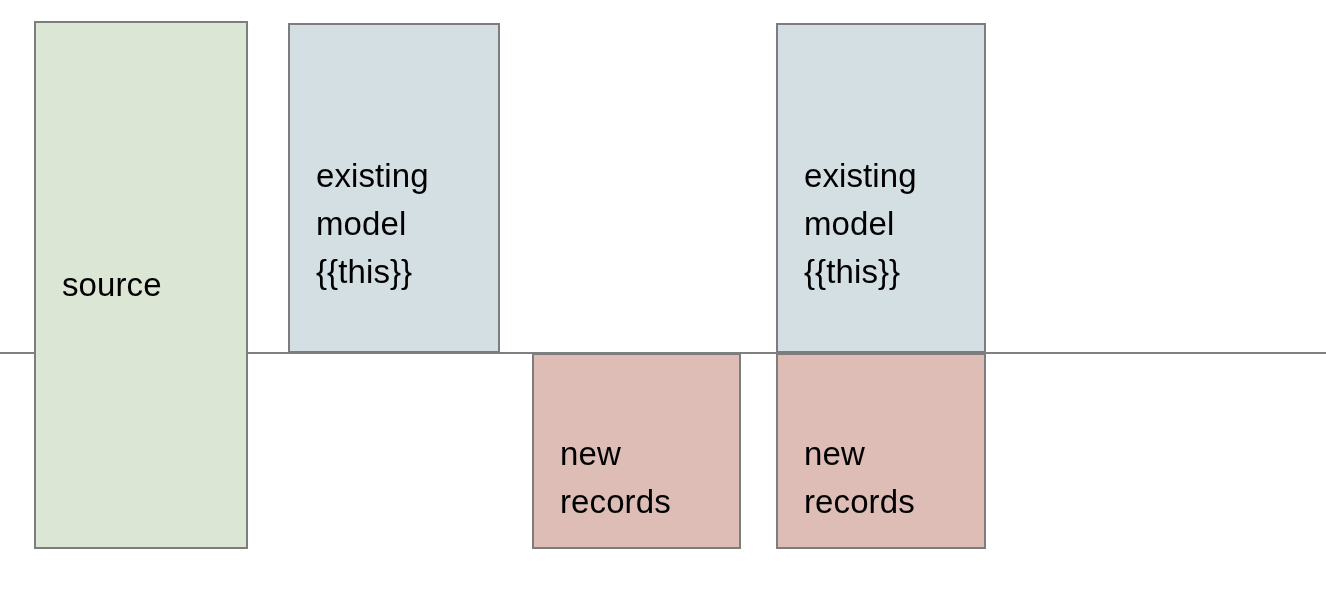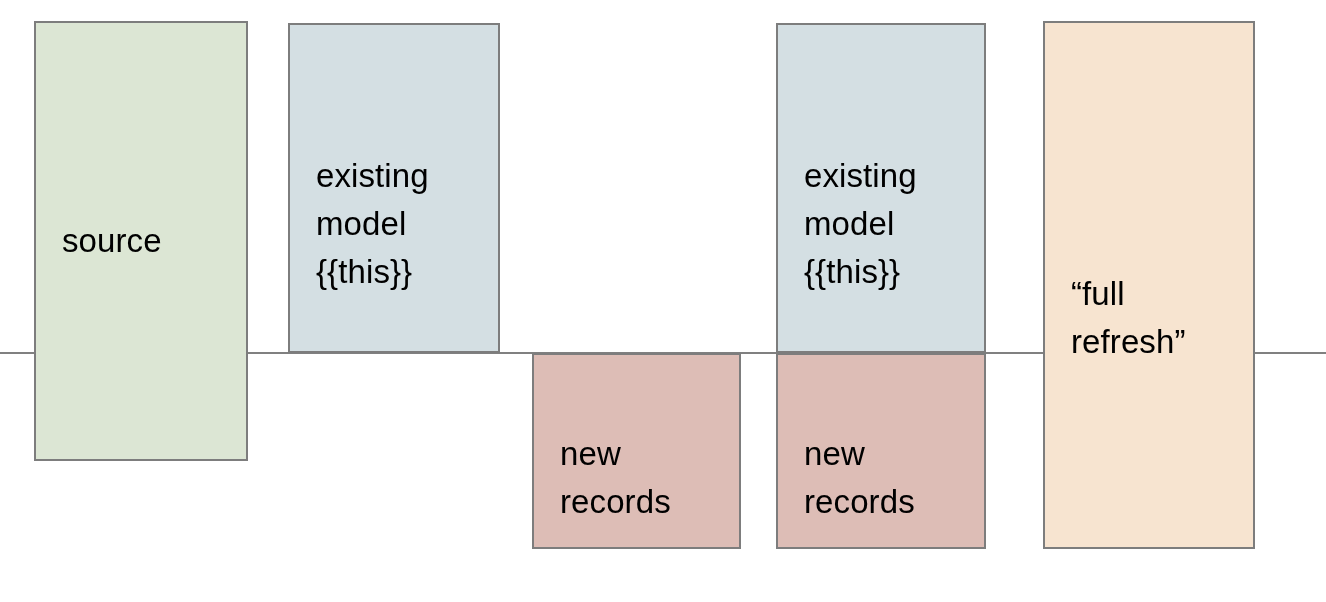--- a/index.html
+++ b/index.html
@@ -53,21 +53,21 @@
     text-align: left;
     margin-top: 27px;
   }
 
   
 
   #block-source {
     left: 34px;
     top: 21px;
     width: 214px;
-    height: 440px;
+    height: 528px;
     background: #dce6d4;
   }
   #block-source .label {
     
     margin-top: 0;
   }
 
   #block-existing-model-1 {
     left: 288px;
     top: 23px;
@@ -144,18 +144,14 @@
     <span class="label">existing
 model
 {{this}}</span>
   </div>
 
   <div class="block" id="block-new-records-2">
     <span class="label">new
 records</span>
   </div>
 
-  <div class="block" id="block-full-refresh">
-    <span class="label">“full
-refresh”</span>
-  </div>
 
 </div>
 
 </body></html>

